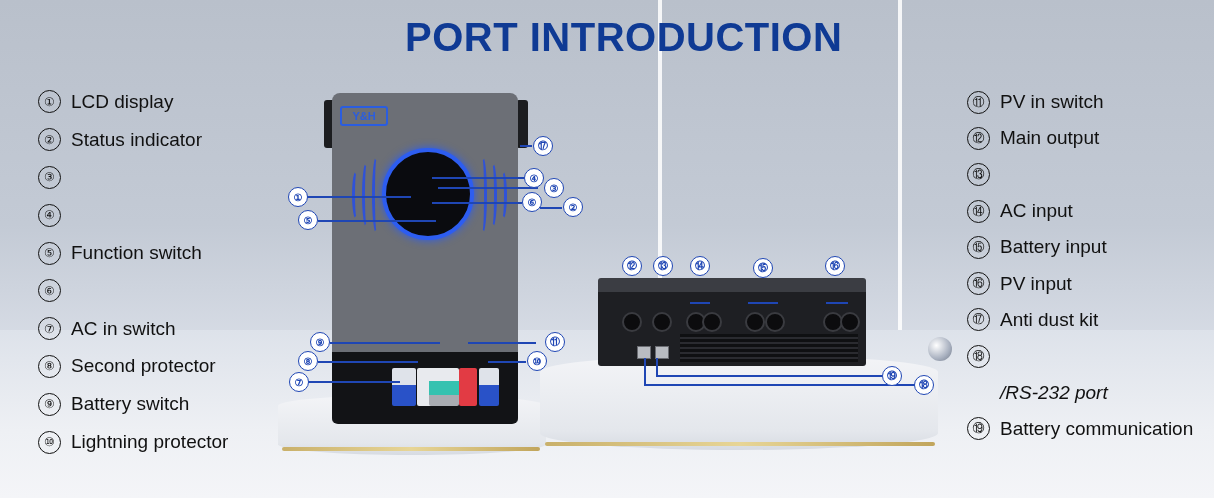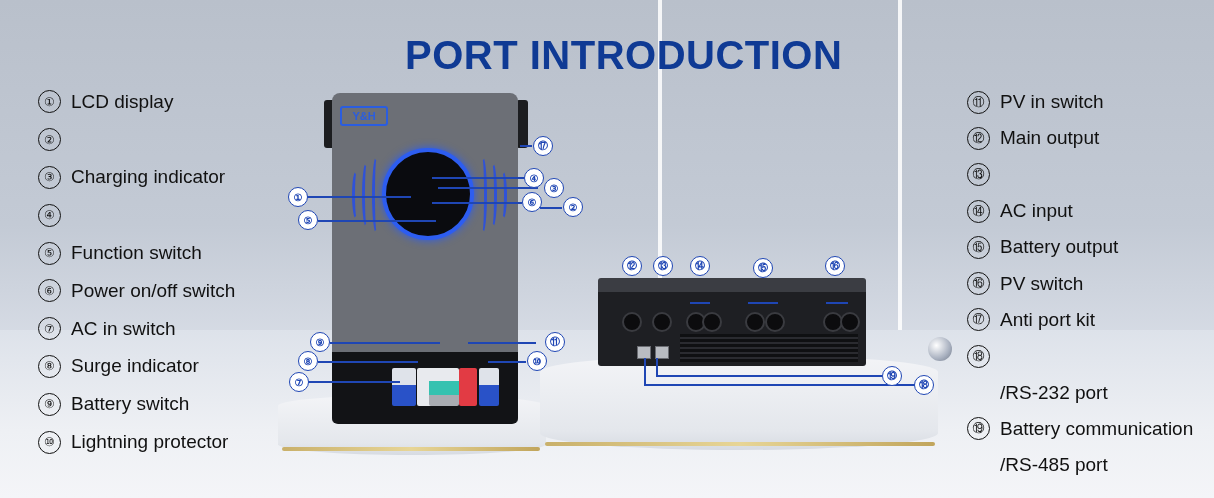--- a/index.html
+++ b/index.html
@@ -4,33 +4,33 @@
 <style>
   * { box-sizing: border-box; margin: 0; padding: 0; }
   body { width: 1214px; height: 498px; overflow: hidden; font-family: "DejaVu Sans", sans-serif; }
   #stage {
     position: relative; width: 1214px; height: 498px; overflow: hidden;
     background: linear-gradient(180deg, #b9c0cb 0%, #c3cad5 45%, #d8dde6 70%, #e8ebf0 100%);
   }
   .wall-line { position: absolute; top: 0; width: 4px; height: 330px; background: rgba(255,255,255,0.85); }
   .floor { position: absolute; left: 0; top: 330px; width: 1214px; height: 168px;
     background: linear-gradient(180deg, #dde2ea 0%, #eef0f4 60%, #f4f5f8 100%); }
-  .title { position: absolute; left: 405px; top: 33px; font-family: "Liberation Sans", sans-serif;
+  .title { position: absolute; left: 405px; top: 15px; font-family: "Liberation Sans", sans-serif;
     font-weight: bold; font-size: 40px; color: #0f3a94; letter-spacing: 0.5px; white-space: nowrap; }
 
   .legend { position: absolute; }
   .legend .row { display: flex; align-items: center; height: 37.8px; }
   .num { display: inline-flex; justify-content: center; align-items: center;
     width: 23px; height: 23px; border: 1.5px solid #111; border-radius: 50%;
     font-size: 12px; color: #111; margin-right: 10px; font-family: "Liberation Sans", sans-serif; }
   .label { font-size: 19px; color: #111; font-family: "Liberation Sans", sans-serif; white-space: nowrap; }
   .legend.left { left: 38px; top: 83px; }
   .legend.right { left: 967px; top: 84px; }
   .legend.right .row { height: 36.3px; }
-  .legend.right .sub { padding-left: 33px; }
+  .legend.right .sub { padding-left: 33px; font-style: italic; }
 
   
   .pedestal { position: absolute; border-radius: 50% / 18%; background: linear-gradient(180deg, #f3f4f7 0%, #e4e7ec 80%, #d7dbe2 100%); }
   .gold { position: absolute; height: 4px; background: linear-gradient(90deg, #c9b06a, #e7d596, #c1a55c); border-radius: 2px; }
 
   
   .inv-front { position: absolute; left: 332px; top: 93px; width: 186px; height: 330px;
     background: #6c6f76; border-radius: 8px 8px 4px 4px; }
   .inv-ear { position: absolute; top: 100px; width: 12px; height: 48px; background: #1c1d20; border-radius: 3px; }
   .logo { position: absolute; left: 340px; top: 106px; width: 48px; height: 20px;
@@ -70,43 +70,42 @@
 
   <div class="title">PORT INTRODUCTION</div>
 
   <div class="legend left">
     <div class="row">
         <span class="num">①</span>
         <span class="label">LCD display</span>
       </div>
     <div class="row">
         <span class="num">②</span>
+        <span class="label">Status indicator</span>
       </div>
     <div class="row">
         <span class="num">③</span>
-        <span class="label">Charging indicator</span>
       </div>
     <div class="row">
         <span class="num">④</span>
       </div>
     <div class="row">
         <span class="num">⑤</span>
         <span class="label">Function switch</span>
       </div>
     <div class="row">
         <span class="num">⑥</span>
-        <span class="label">Power on/off switch</span>
       </div>
     <div class="row">
         <span class="num">⑦</span>
         <span class="label">AC in switch</span>
       </div>
     <div class="row">
         <span class="num">⑧</span>
-        <span class="label">Surge indicator</span>
+        <span class="label">Second protector</span>
       </div>
     <div class="row">
         <span class="num">⑨</span>
         <span class="label">Battery switch</span>
       </div>
     <div class="row">
         <span class="num">⑩</span>
         <span class="label">Lightning protector</span>
       </div>
   </div>
@@ -122,42 +121,39 @@
       </div>
     <div class="row">
         <span class="num">⑬</span>
       </div>
     <div class="row">
         <span class="num">⑭</span>
         <span class="label">AC input</span>
       </div>
     <div class="row">
         <span class="num">⑮</span>
-        <span class="label">Battery output</span>
+        <span class="label">Battery input</span>
       </div>
     <div class="row">
         <span class="num">⑯</span>
-        <span class="label">PV switch</span>
+        <span class="label">PV input</span>
       </div>
     <div class="row">
         <span class="num">⑰</span>
-        <span class="label">Anti port kit</span>
+        <span class="label">Anti dust kit</span>
       </div>
     <div class="row">
         <span class="num">⑱</span>
       </div>
     <div class="row sub">
         <span class="label">/RS-232 port</span>
       </div>
     <div class="row">
         <span class="num">⑲</span>
         <span class="label">Battery communication</span>
-      </div>
-    <div class="row sub">
-        <span class="label">/RS-485 port</span>
       </div>
   </div>
 
   <div class="pedestal" style="left:278px; top:395px; width:268px; height:60px;"></div>
   <div class="gold" style="left:282px; top:447px; width:258px;"></div>
   <div class="pedestal" style="left:540px; top:355px; width:398px; height:95px;"></div>
   <div class="gold" style="left:545px; top:442px; width:390px;"></div>
   <div class="ball"></div>
 
   <div class="inv-ear" style="left:324px;"></div>

